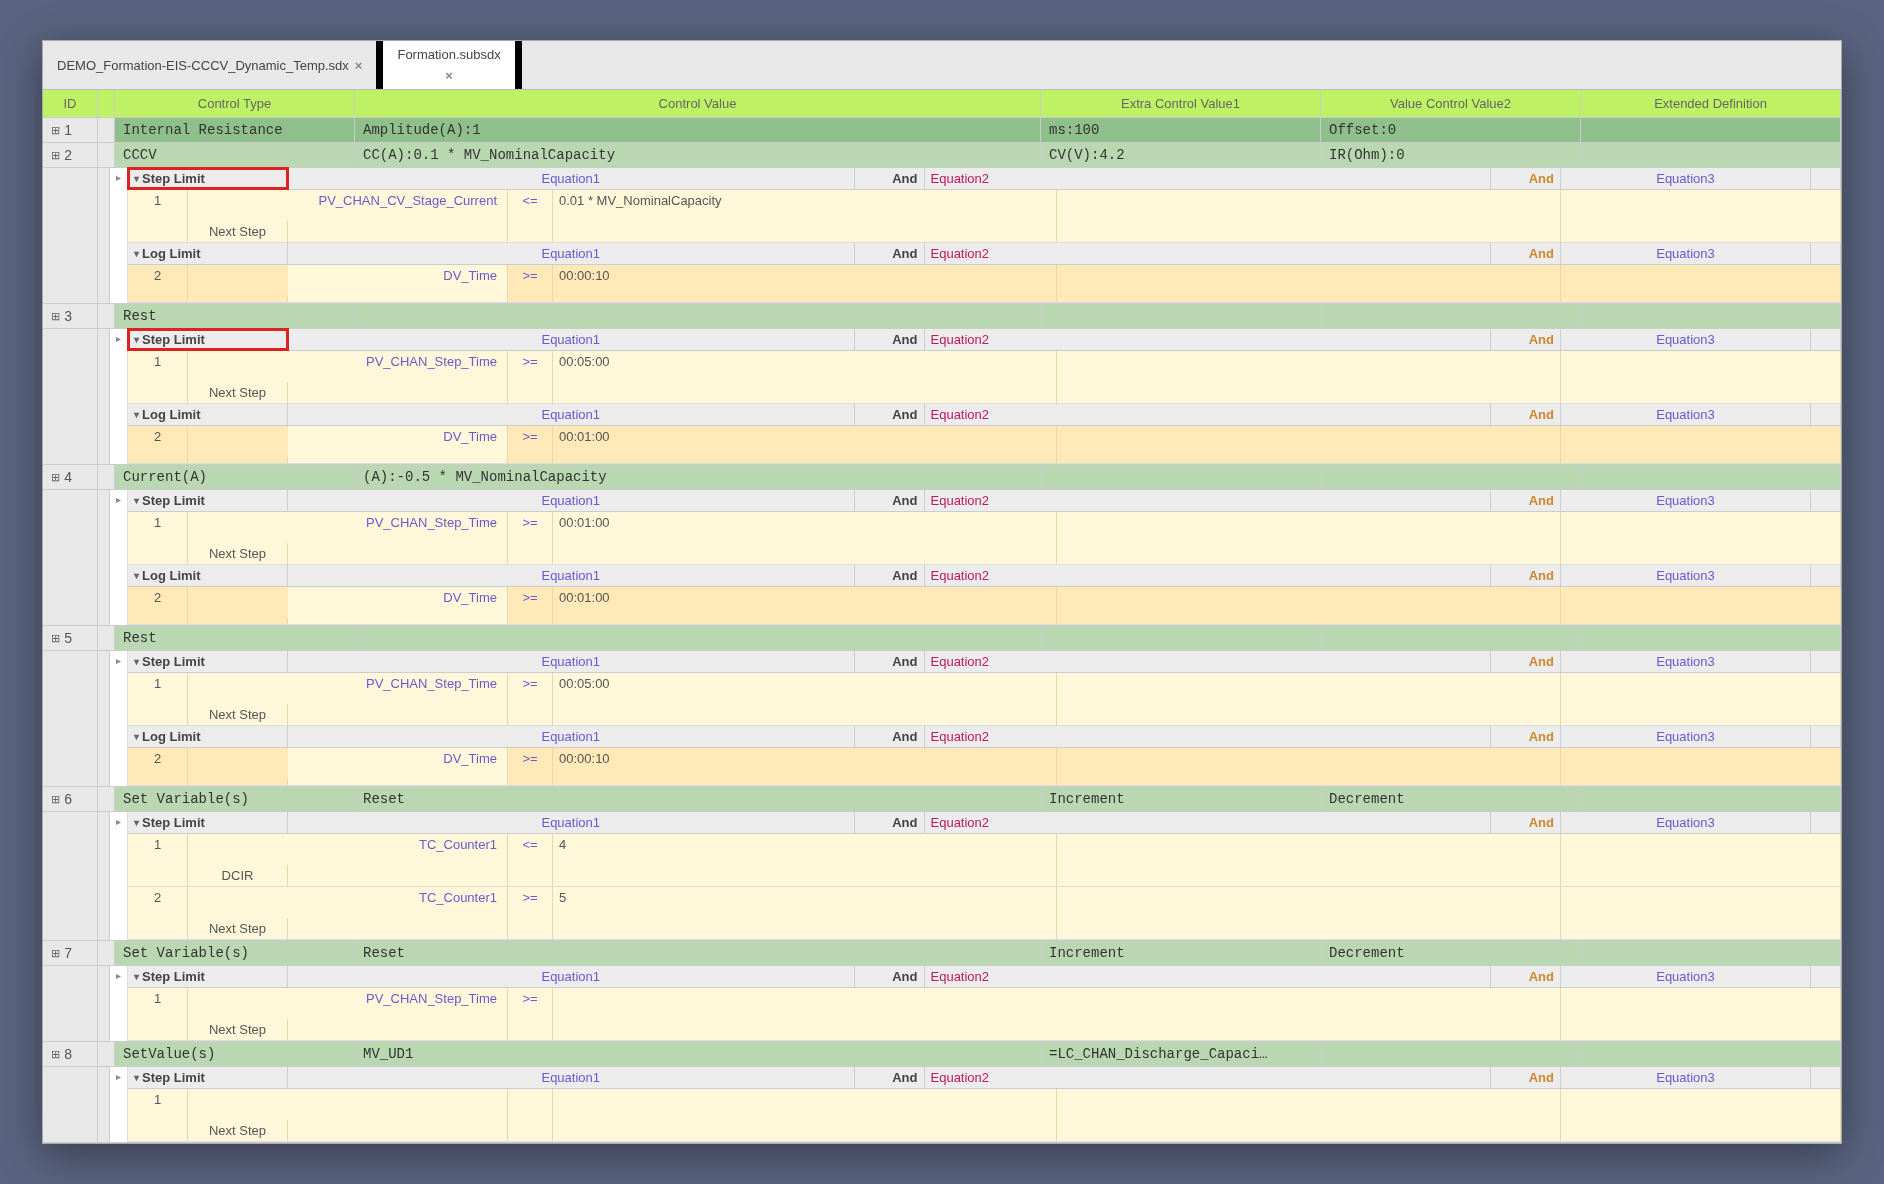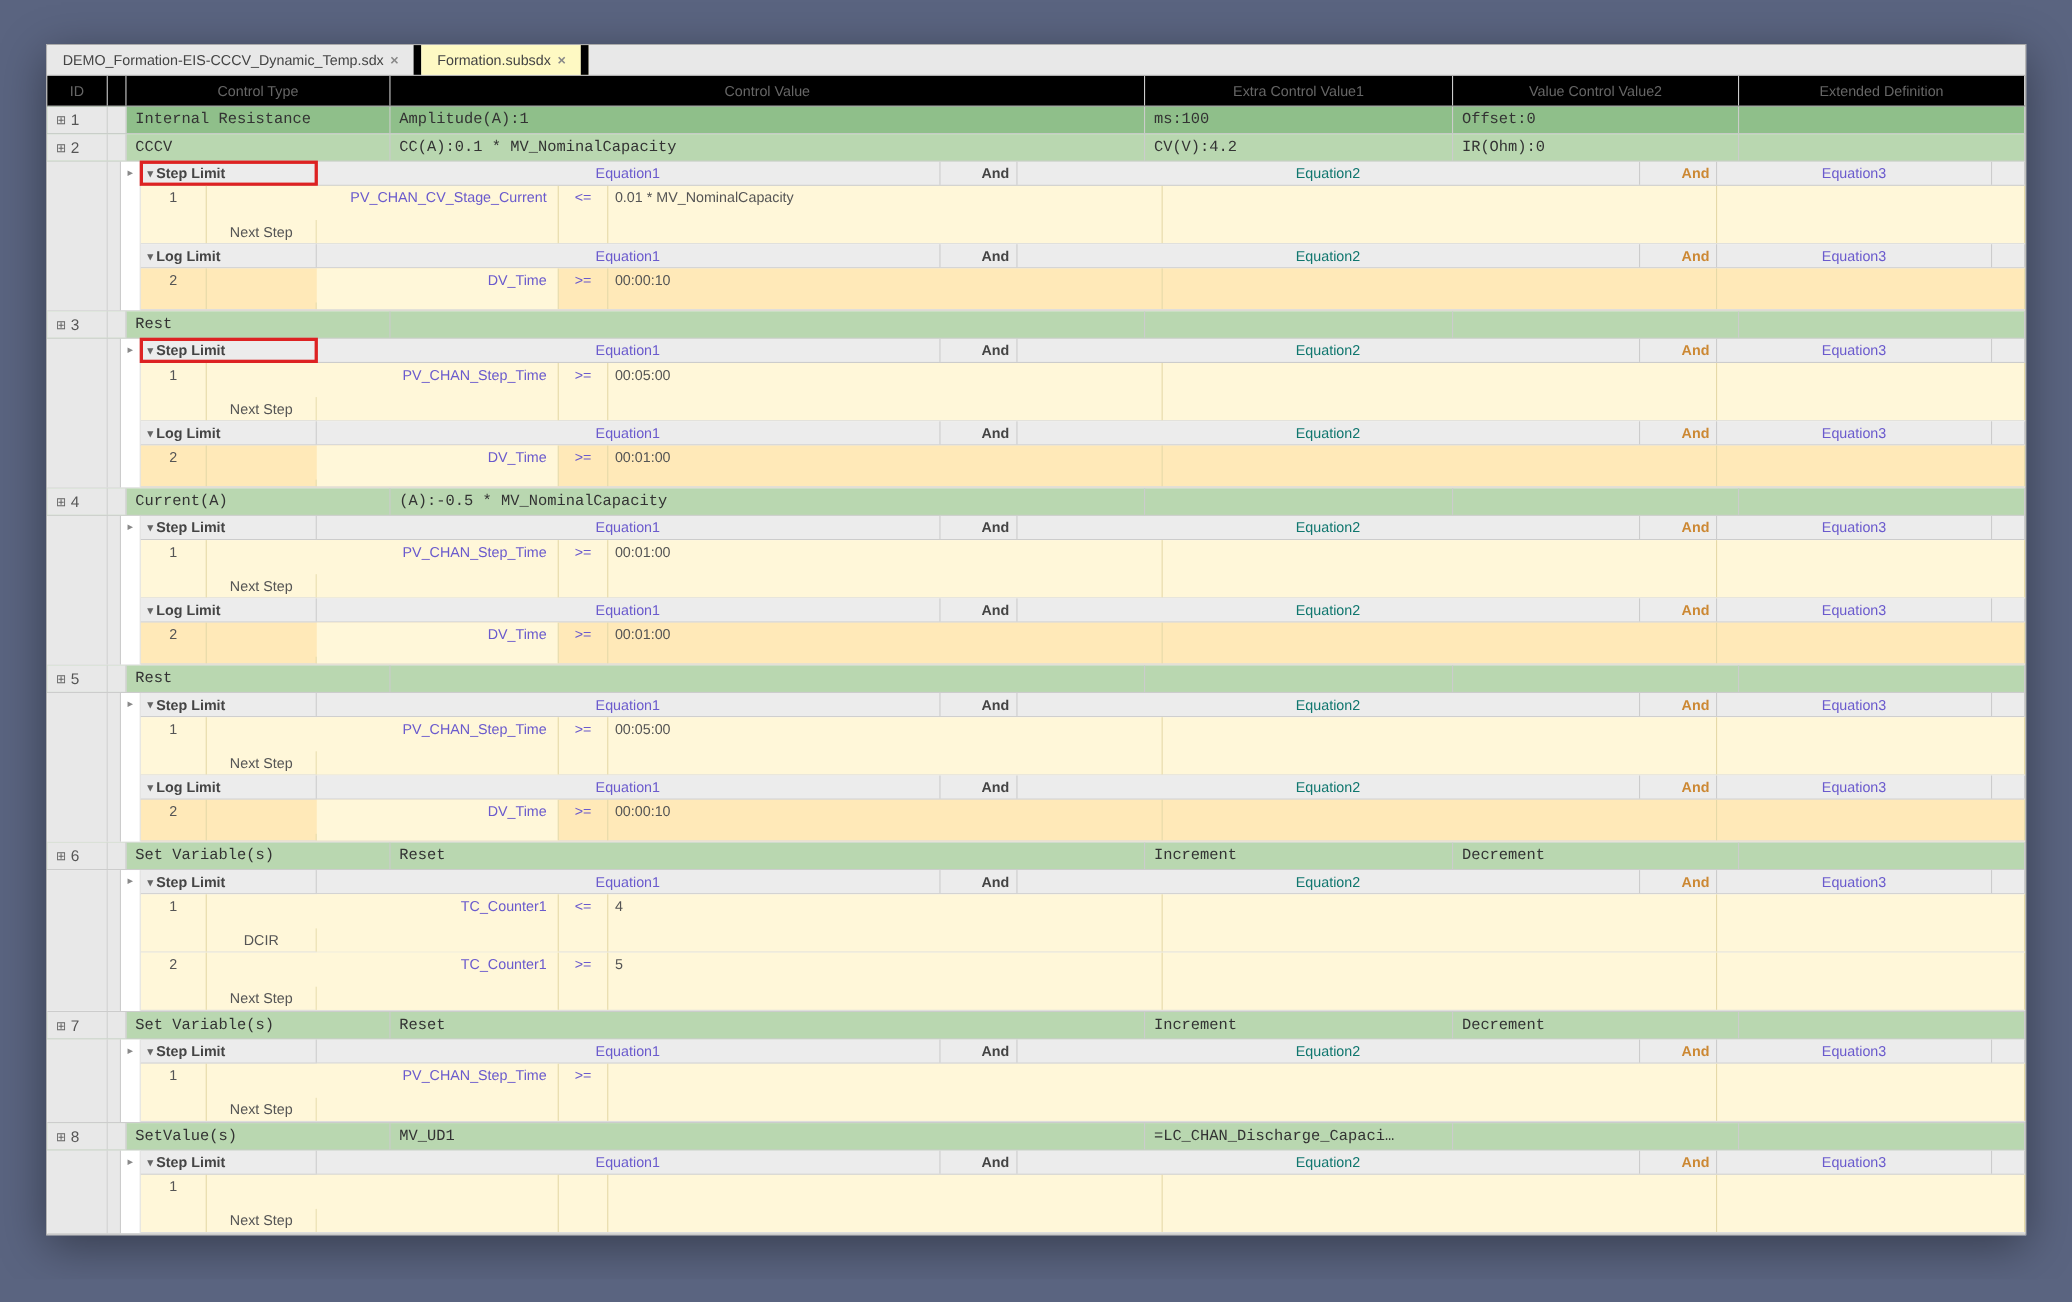--- a/index.html
+++ b/index.html
@@ -28,35 +28,36 @@
     padding: 6px 14px;
     border-right: 7px solid #000000;
     font-size: 13px;
     color: #444;
     cursor: pointer;
     display: flex;
     align-items: center;
     gap: 6px;
   }
   .tab.active {
-    background: #fef9c3;
+    background: #ffffff;
+    flex-direction: column;
   }
   .tab .close {
     color: #888;
     font-weight: bold;
   }
   
   .grid {
     display: flex;
     flex-direction: column;
     background: #fff;
   }
   .hdr-row {
     display: flex;
-    background: #000000;
+    background: #bef264;
     border-bottom: 1px solid #ccc;
   }
   .hdr-row > div {
     padding: 6px 8px;
     border-right: 1px solid #ccc;
     text-align: center;
     color: #666;
     font-size: 13px;
   }
   .col-id     { width: 55px; flex-shrink:0; }
@@ -97,21 +98,21 @@
   .limit-hdr {
     display:flex;
     background:#ececec;
     border-bottom:1px solid #ccc;
   }
   .limit-hdr > div { padding:3px 6px; border-right:1px solid #ccc; font-size:13px; }
   .limit-hdr .lbl { width:160px; font-weight:bold; color:#444; display:flex; align-items:center; gap:3px;}
   .limit-hdr .lbl .chev { font-size:10px; color:#666;}
   .limit-hdr .eq { flex:1; text-align:center; color:#6a5acd; }
   .limit-hdr .andcol { width:70px; text-align:right; font-weight:bold; color:#444;}
-  .limit-hdr .eq2 { flex:1; text-align:center; color:#0f766e; }
+  .limit-hdr .eq2 { flex:1; text-align:left; color:#be185d; }
   .limit-hdr .eq3 { width:250px; text-align:center; color:#6a5acd; }
   .limit-hdr .endcol { width:30px; }
   .limit-hdr.redbox .lbl { outline:3px solid #d22; outline-offset:-2px; }
 
   .limit-row {
     display:flex;
     background:#fff7d9;
     border-bottom:1px solid #ddd;
   }
   .limit-row.orange { background:#ffe9b8; }

